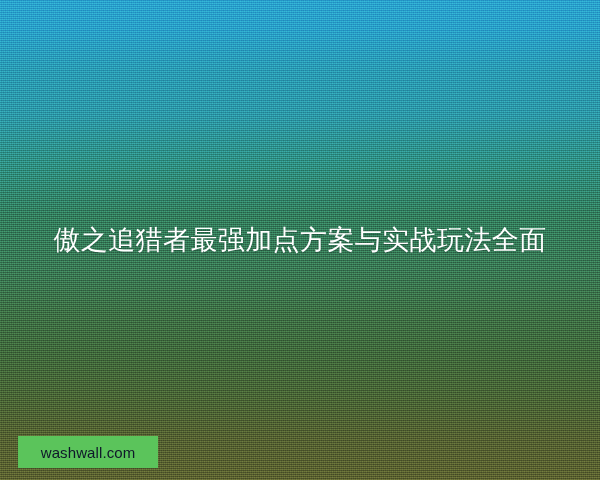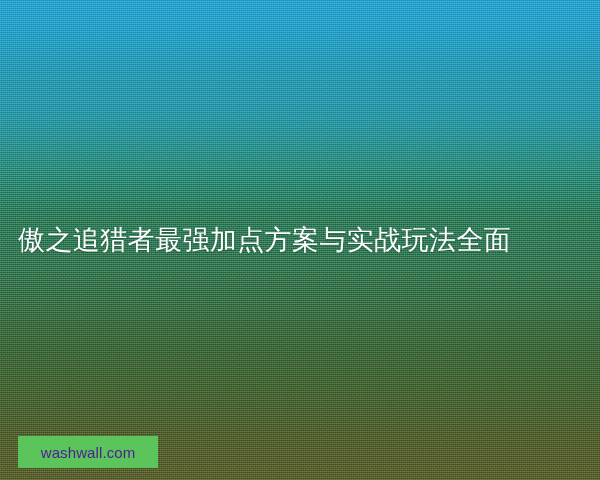--- a/index.html
+++ b/index.html
@@ -74,22 +74,23 @@
       );
   }
 
   #headline {
     position: absolute;
     left: 0;
     right: 0;
     top: 0;
     height: 100%;
     display: flex;
+    flex-direction: column;
     align-items: center;
-    justify-content: flex-start;
+    justify-content: center;
     padding: 0 18px;
     box-sizing: border-box;
     z-index: 3;
   }
   .headline-line {
     color: #ffffff;
     font-size: 27px;
     line-height: 41px;
     letter-spacing: 0.4px;
     text-align: center;
@@ -104,21 +105,21 @@
     top: 436px;
     width: 140px;
     height: 32px;
     background: #5bc45b;
     display: flex;
     align-items: center;
     justify-content: center;
     z-index: 4;
   }
   #watermark-label {
-    color: #4c1d95;
+    color: #0f172a;
     font-size: 15px;
     letter-spacing: 0.1px;
     white-space: nowrap;
   }
 </style>
 </head>
 <body>
 
 <div id="card">
 

